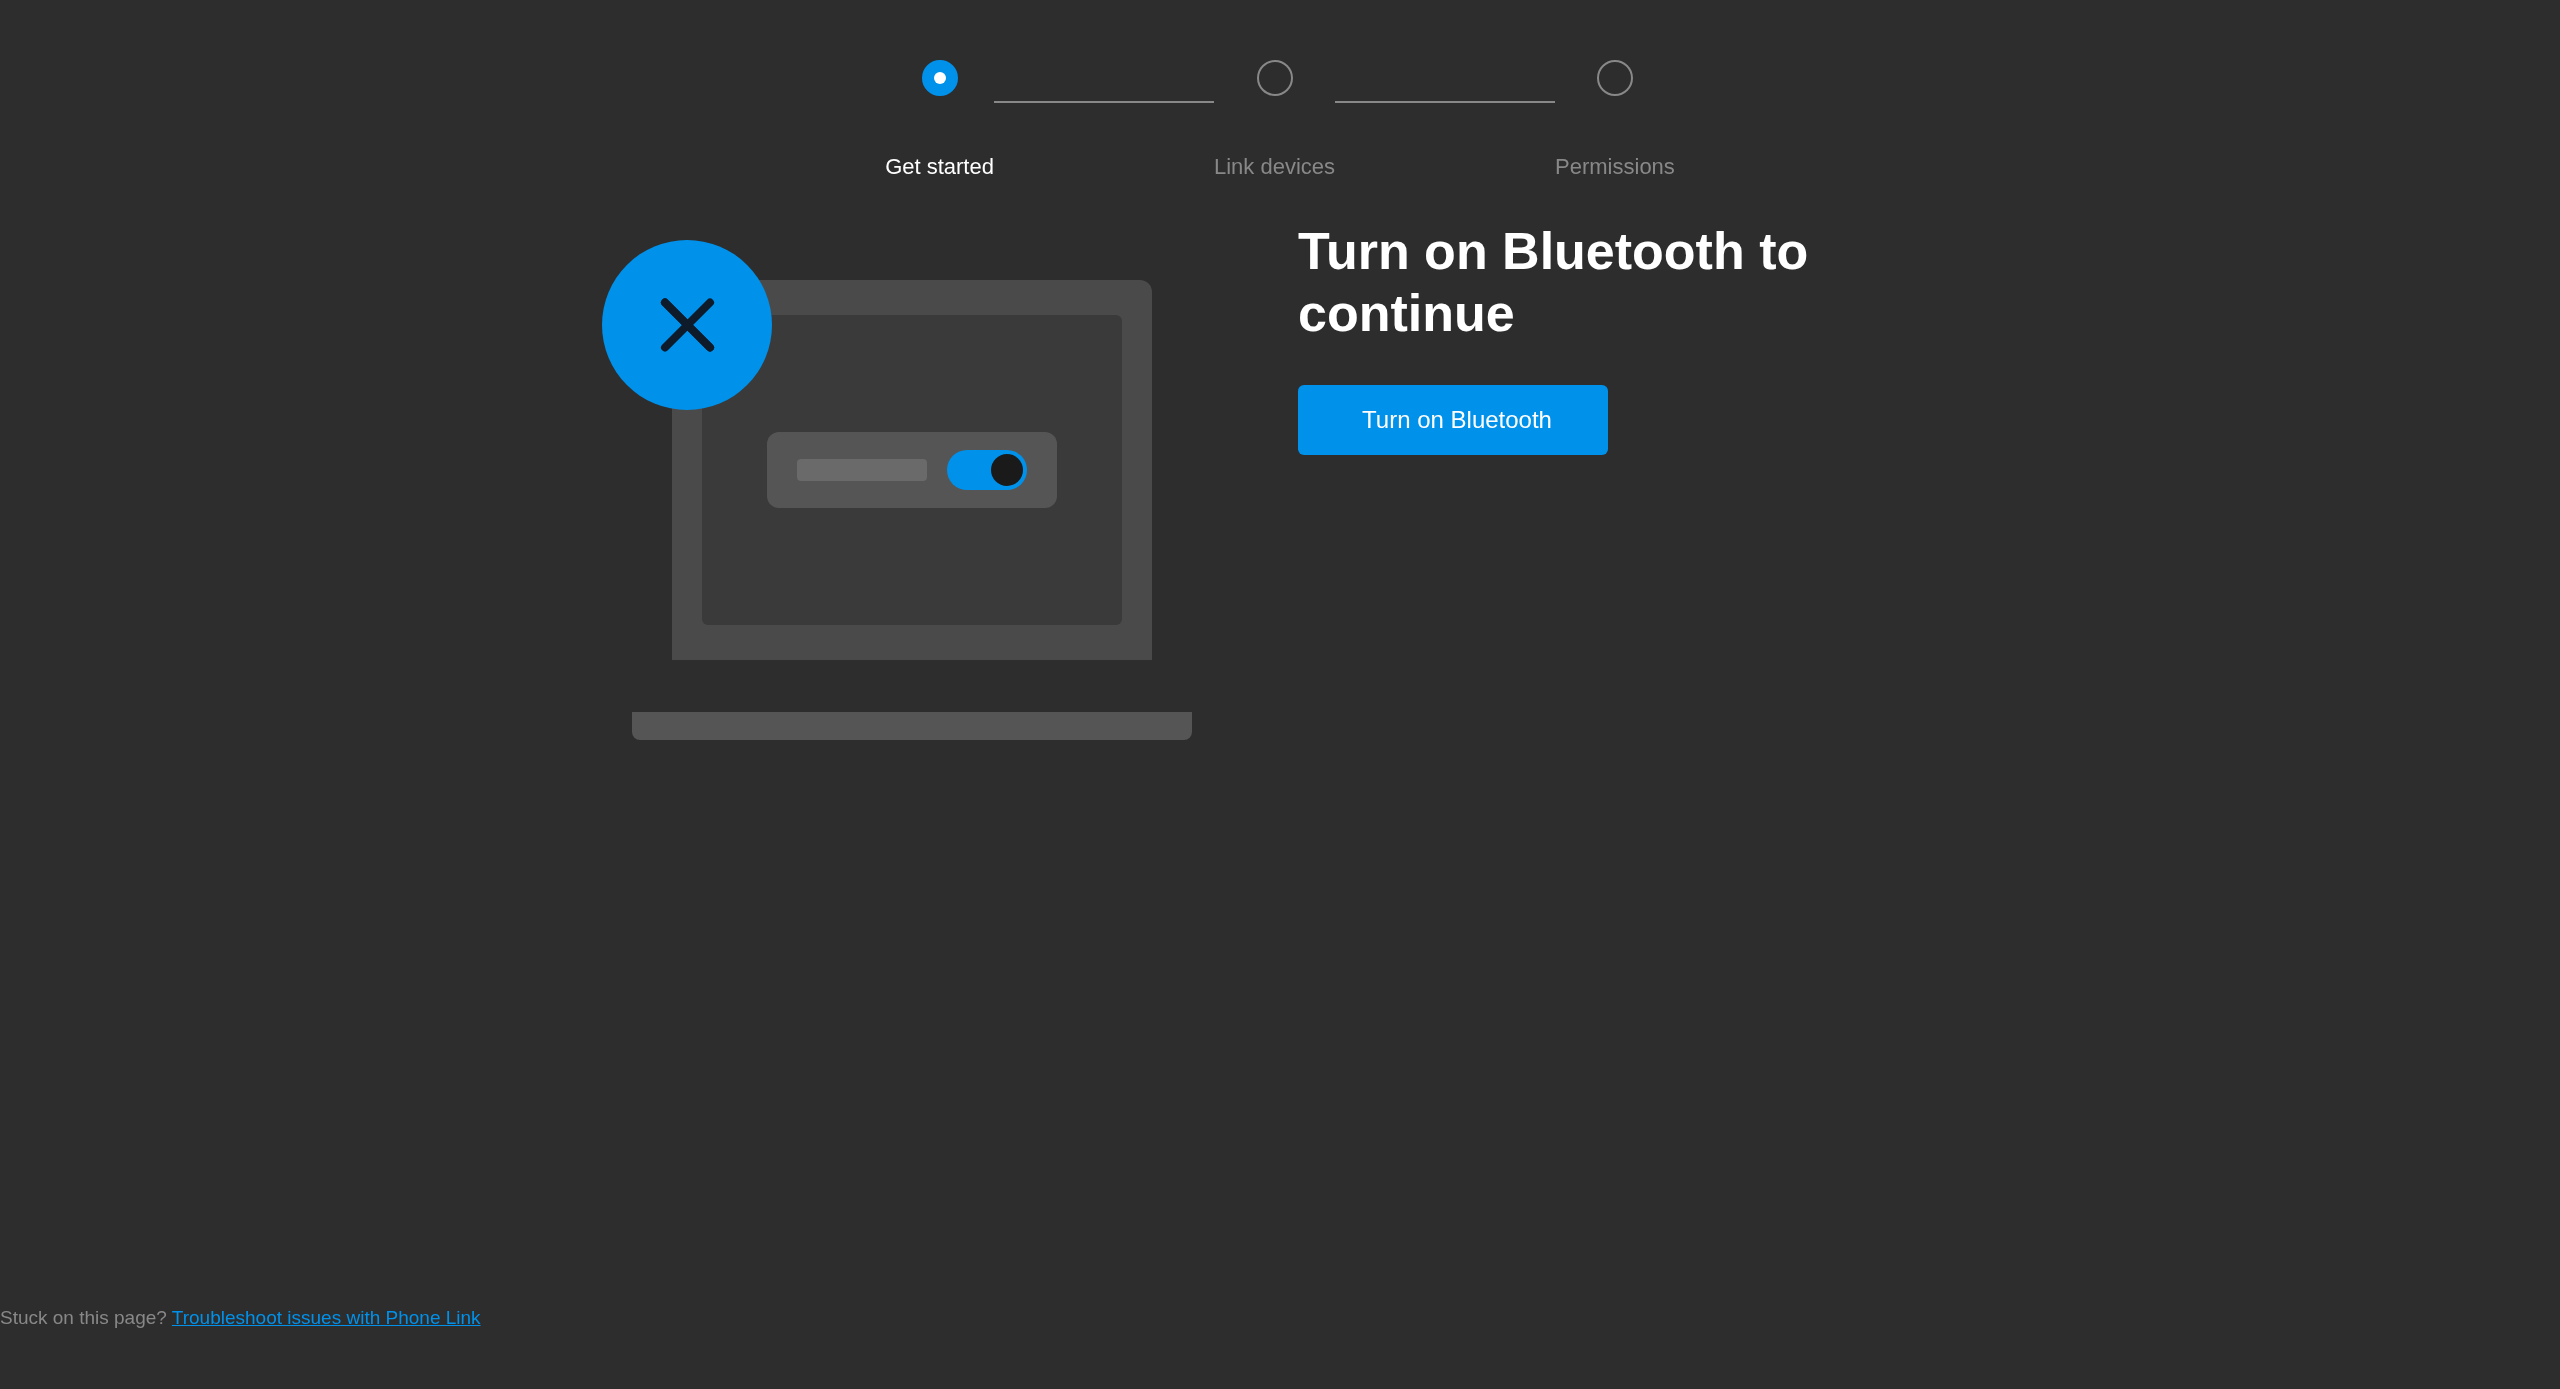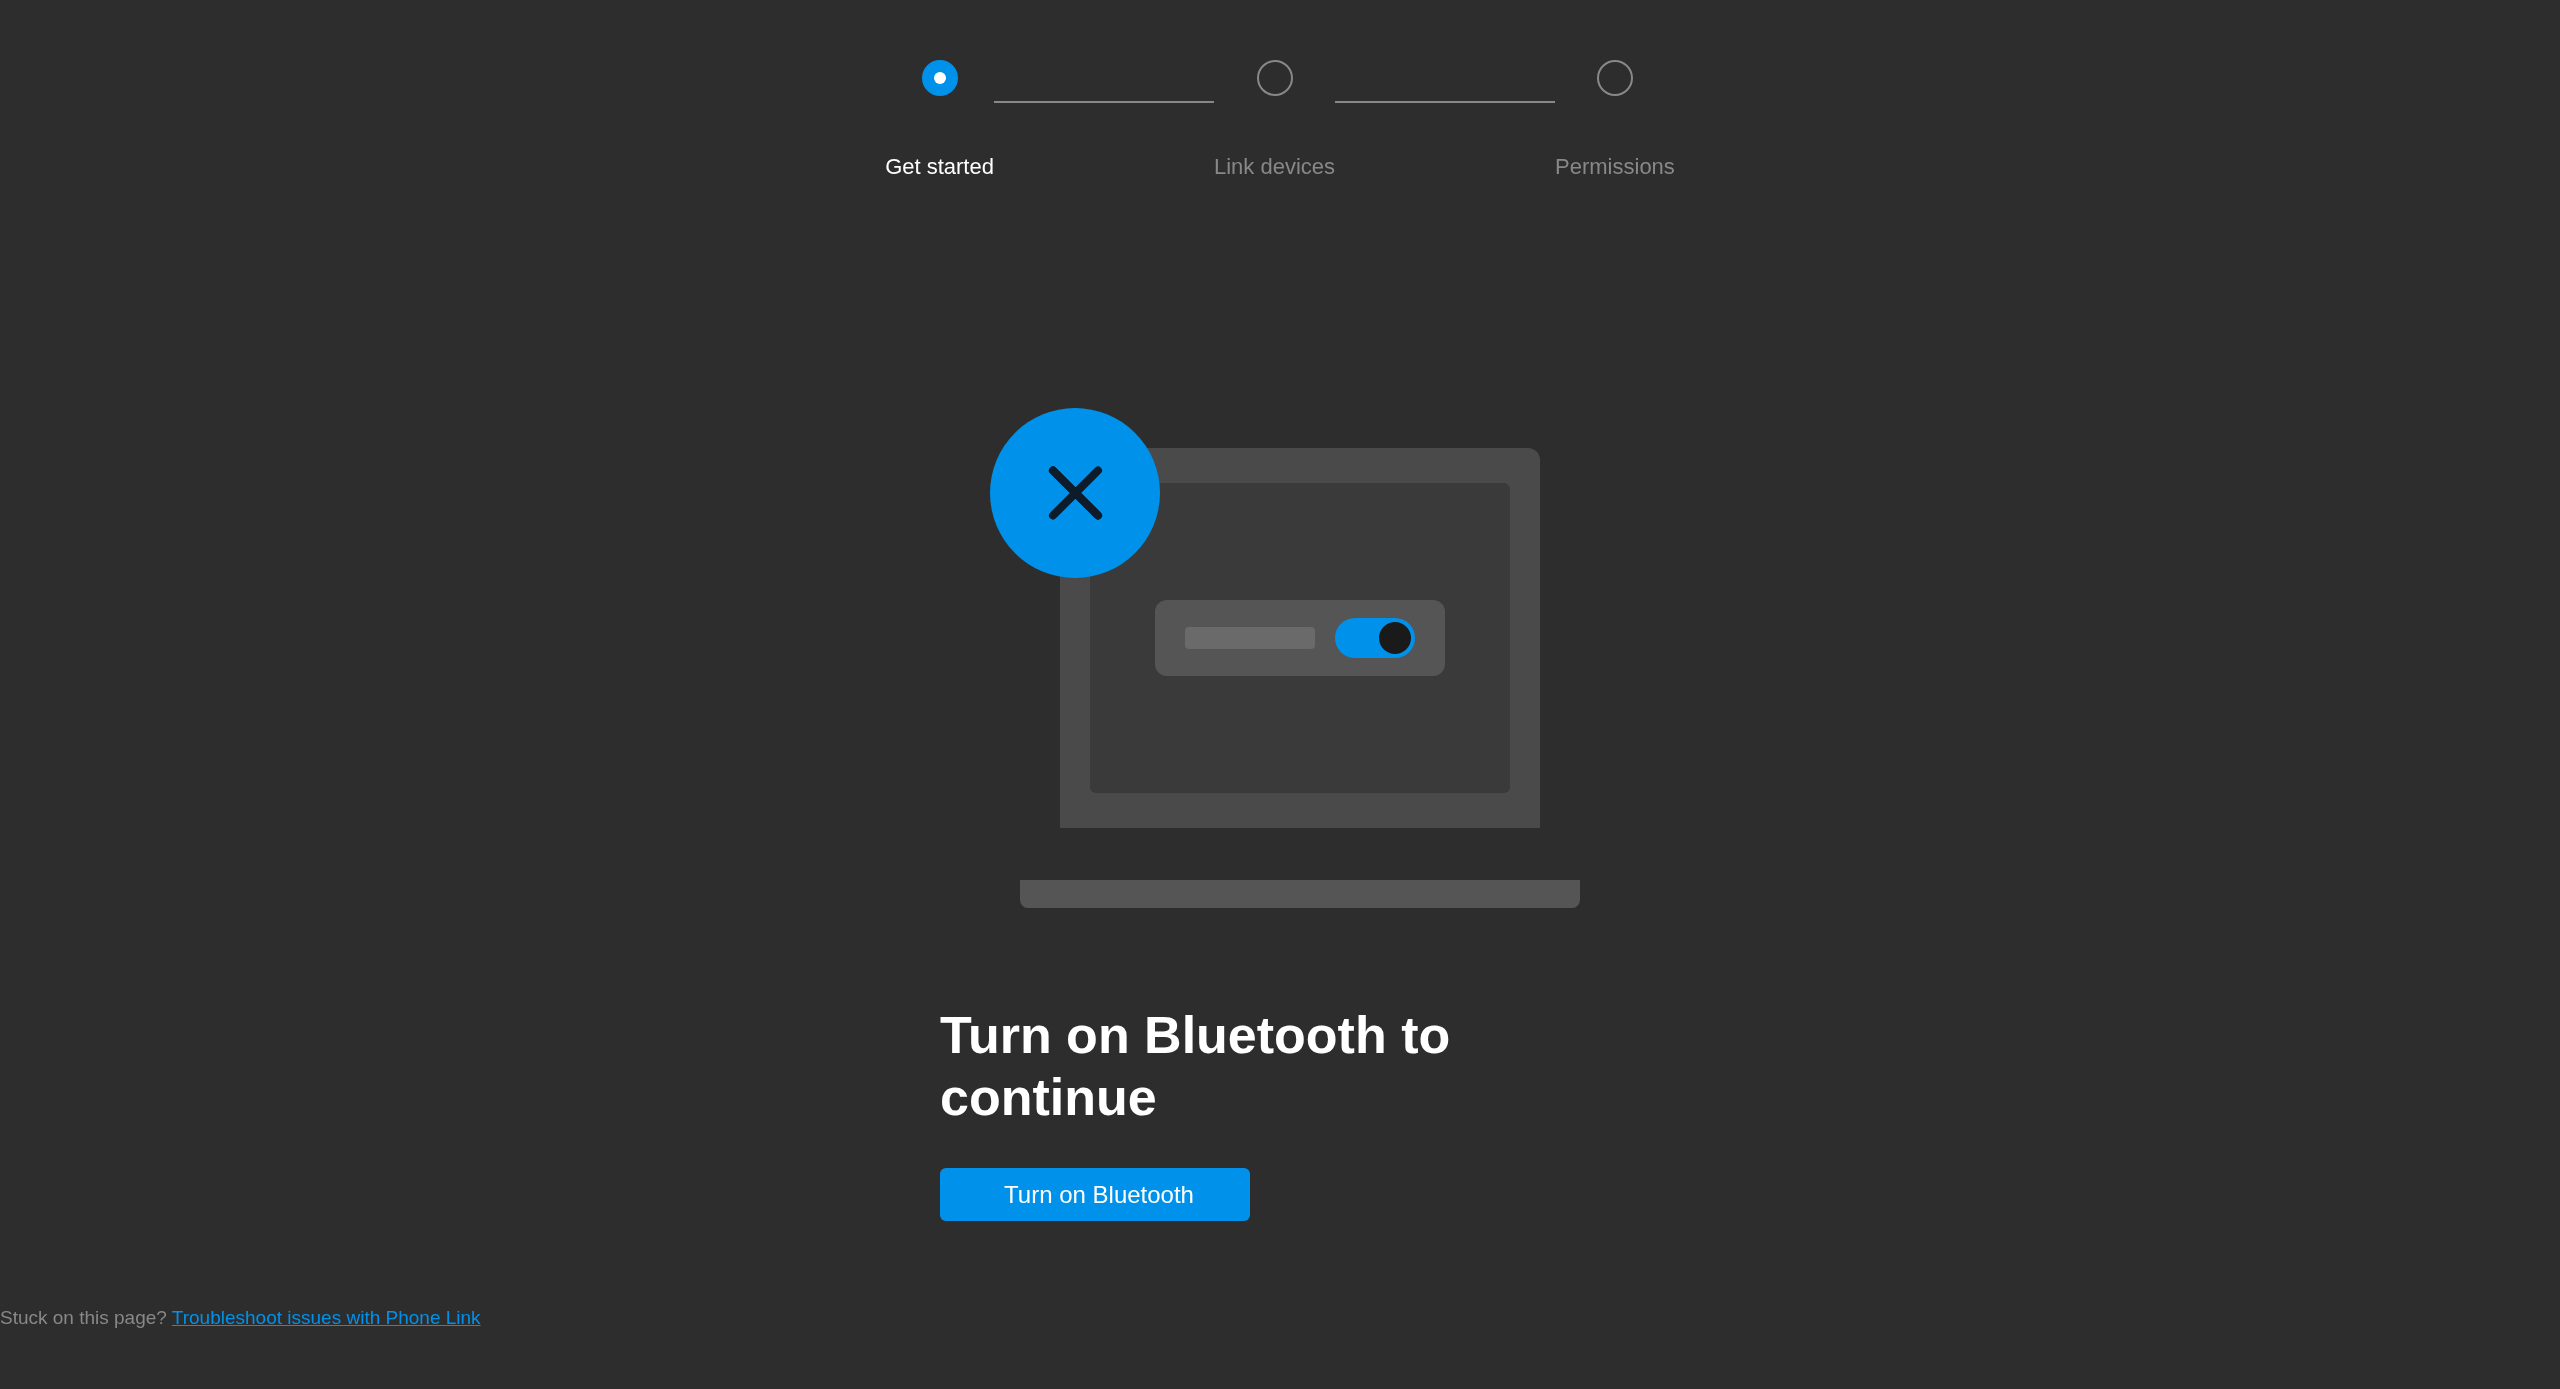--- a/index.html
+++ b/index.html
@@ -74,22 +74,22 @@
     .step-connector {
       width: 220px;
       height: 2px;
       background: #888;
       margin-bottom: 36px;
     }
 
     
     .main-content {
       display: flex;
-      flex-direction: column;
-      align-items: center;
+      flex-direction: row;
+      align-items: flex-start;
       justify-content: center;
       flex: 1;
       width: 100%;
       gap: 96px;
       padding: 0 200px;
       margin-top: 40px;
     }
 
     
     .illustration {
@@ -200,21 +200,21 @@
     .description {
       font-size: 26px;
       color: #cccccc;
       line-height: 1.5;
       margin-bottom: 60px;
       max-width: 640px;
     }
 
     .turn-on-btn {
       width: 310px;
-      height: 53px;
+      height: 70px;
       background: #0091ea;
       border: none;
       border-radius: 6px;
       color: #ffffff;
       font-size: 24px;
       font-weight: 500;
       cursor: pointer;
       display: flex;
       align-items: center;
       justify-content: center;

